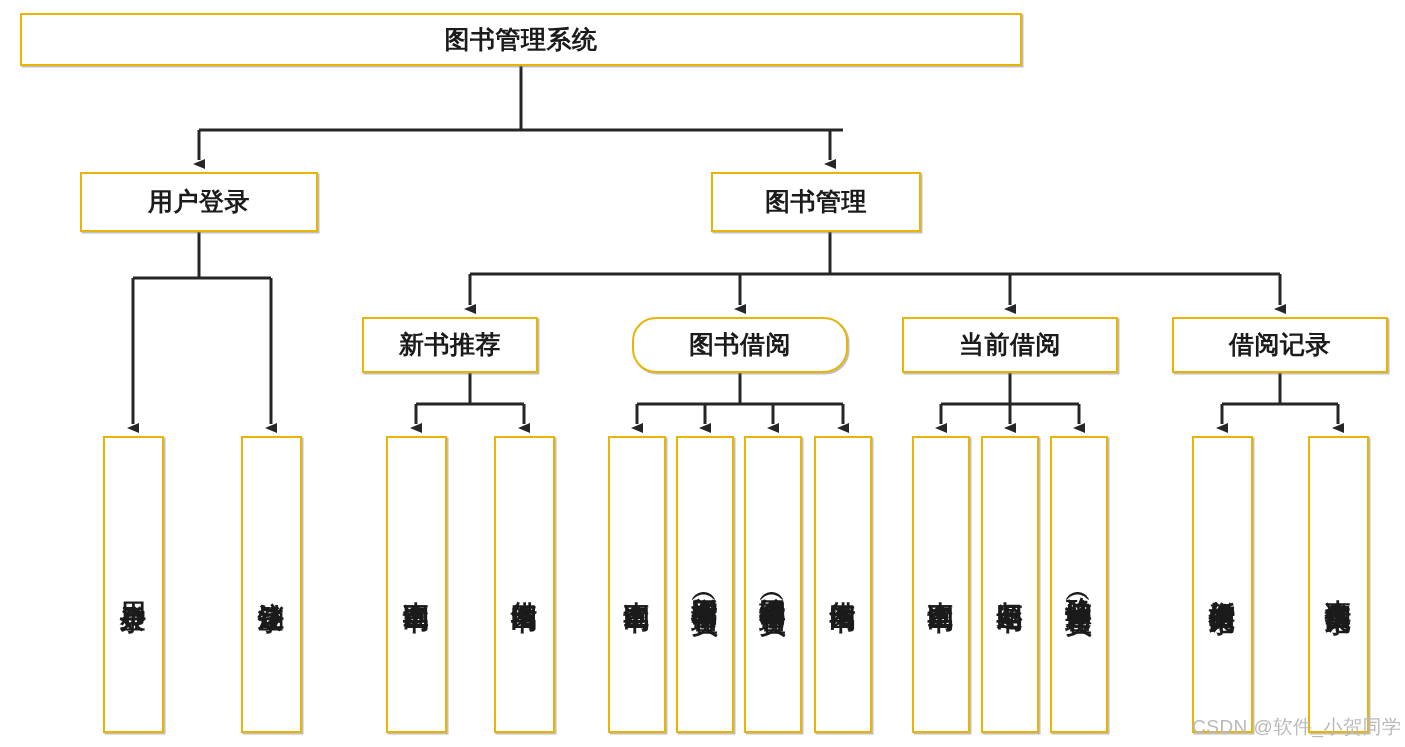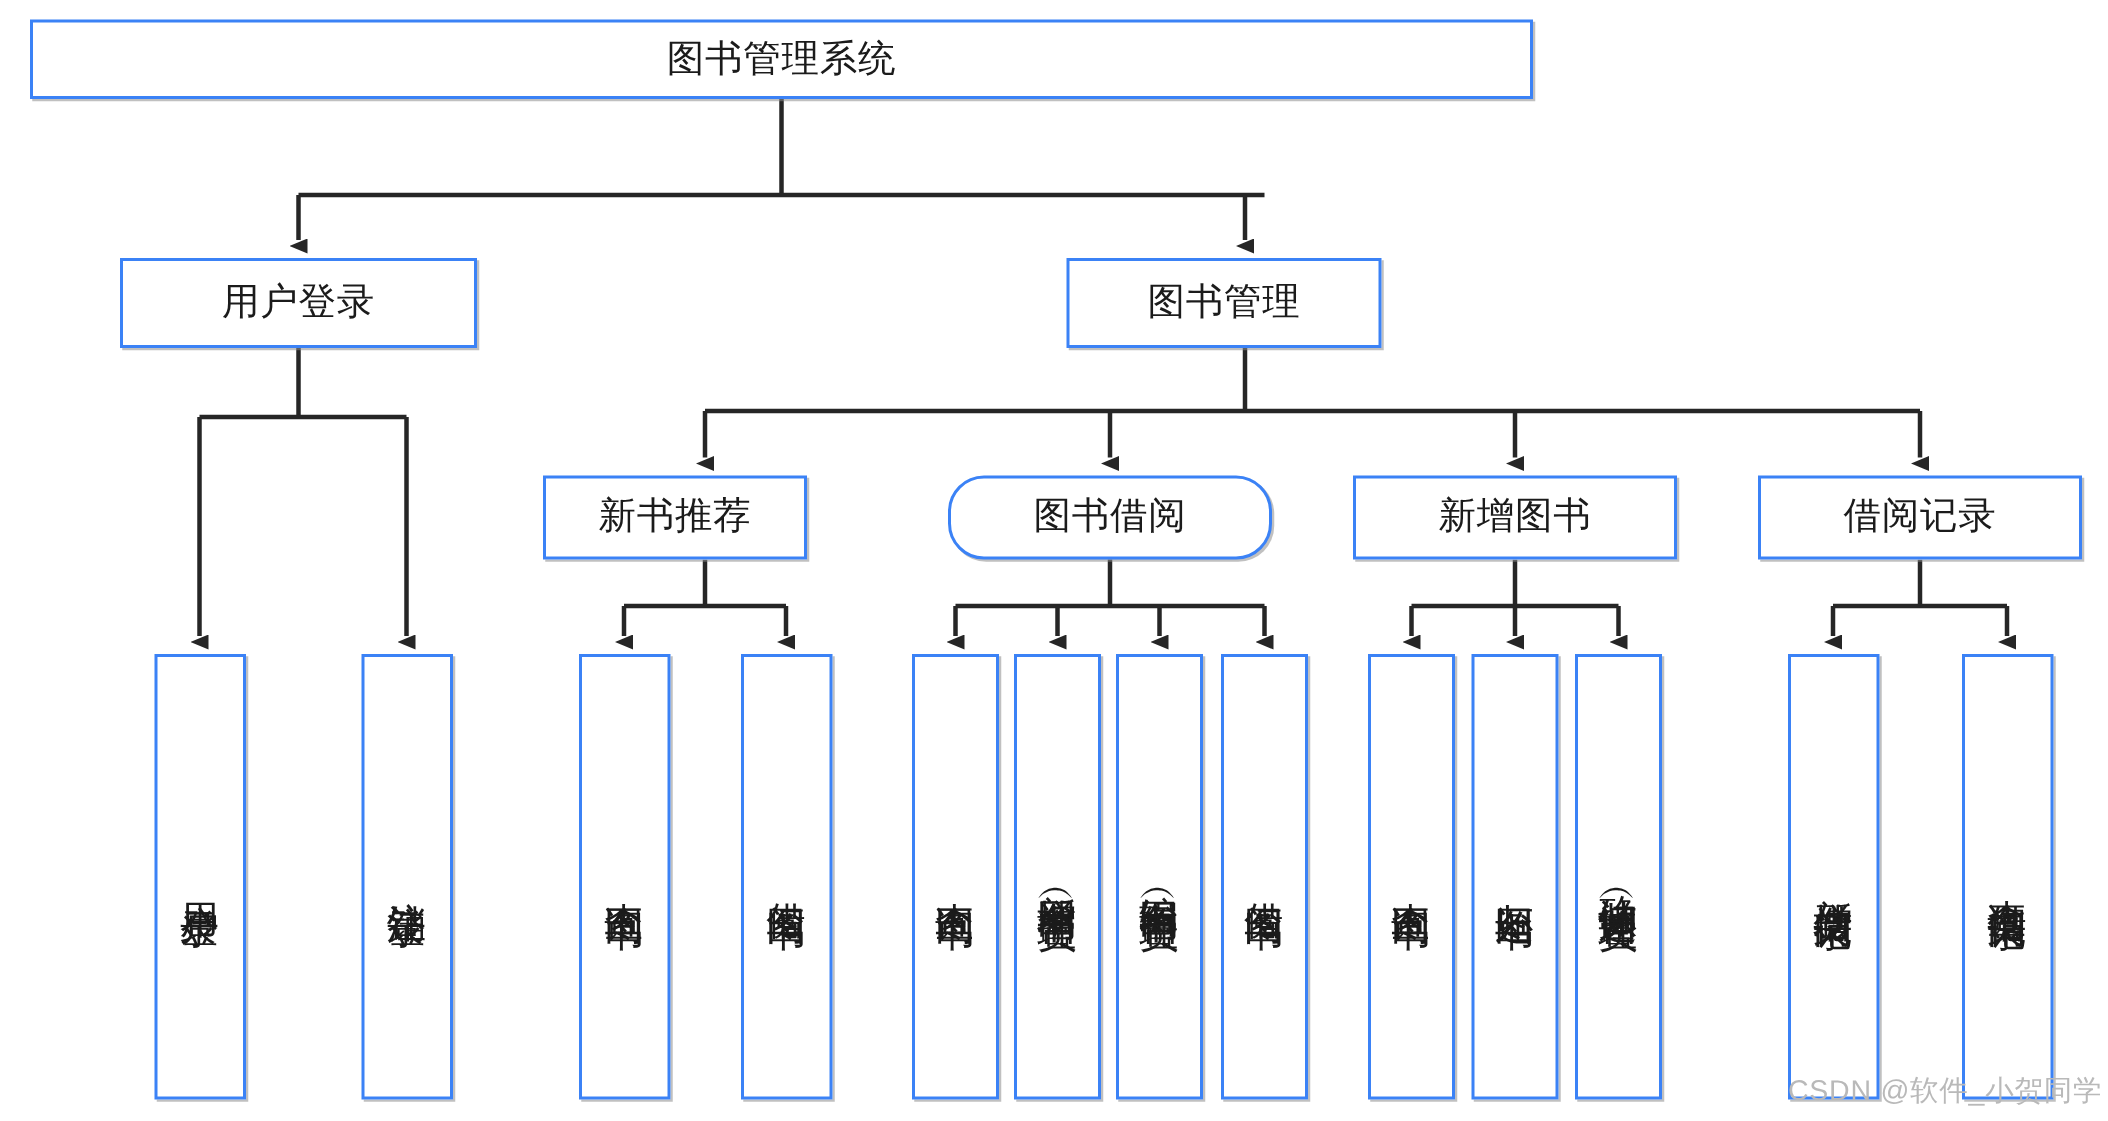--- a/index.html
+++ b/index.html
@@ -22,26 +22,27 @@
     left: 0;
     top: 0;
     width: 1405px;
     height: 747px;
     pointer-events: none;
   }
   .node {
     position: absolute;
     box-sizing: border-box;
     background: #ffffff;
-    border: 2px solid #3b82f6;
+    border: 2px solid #eab308;
     box-shadow: 1.5px 1.5px 0 0 rgba(140,140,140,0.55);
     display: flex;
     align-items: center;
     justify-content: center;
     color: #1b1b1b;
+    font-weight: bold;
   }
   .node .label {
     display: block;
     text-align: center;
     line-height: 1.18;
     white-space: pre;
   }
   .node.horiz .label {
     font-size: 25px;
     letter-spacing: 0.5px;
@@ -138,21 +139,21 @@
 
   <div class="node horiz" style="left:362px; top:317px; width:176px; height:56px;">
     <span class="label">新书推荐</span>
   </div>
 
   <div class="node horiz" style="left:632px; top:317px; width:216px; height:56px;border-radius:24px;">
     <span class="label">图书借阅</span>
   </div>
 
   <div class="node horiz" style="left:902px; top:317px; width:216px; height:56px;">
-    <span class="label">新增图书</span>
+    <span class="label">当前借阅</span>
   </div>
 
   <div class="node horiz" style="left:1172px; top:317px; width:216px; height:56px;">
     <span class="label">借阅记录</span>
   </div>
 
   <div class="node vert" style="left:103px; top:436px; width:61px; height:297px;">
     <span class="label">用户登录</span>
   </div>
 

